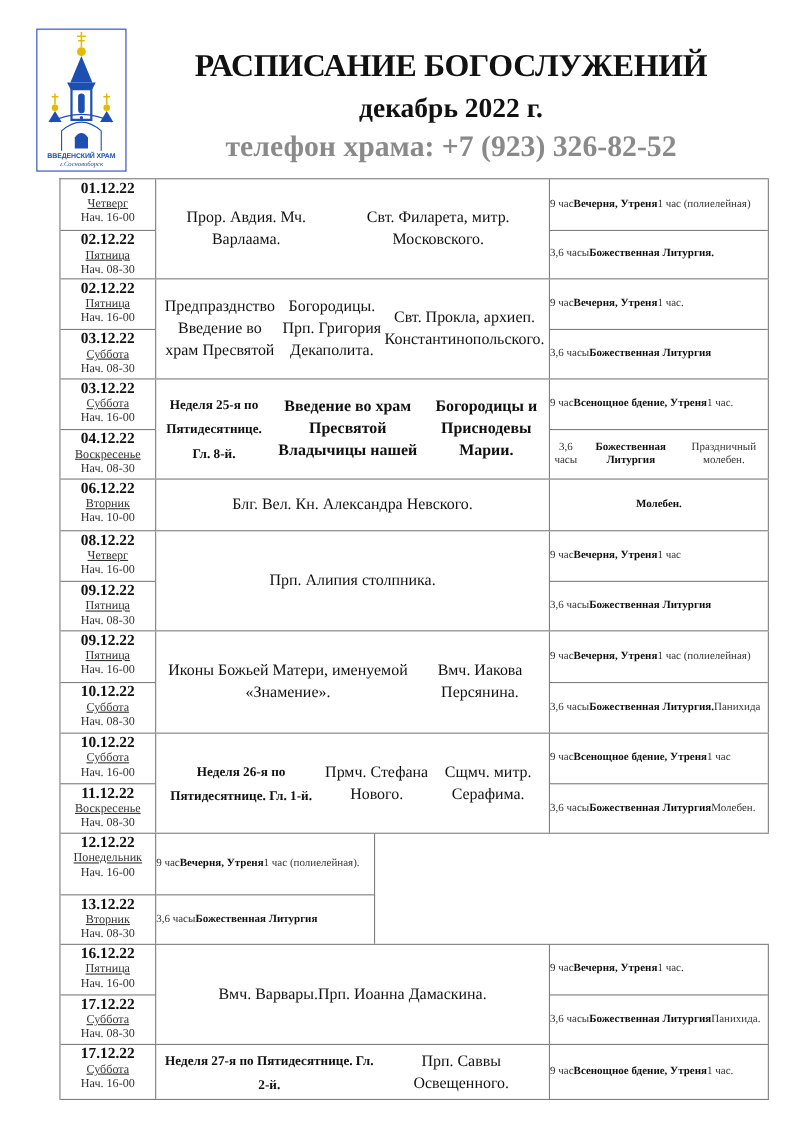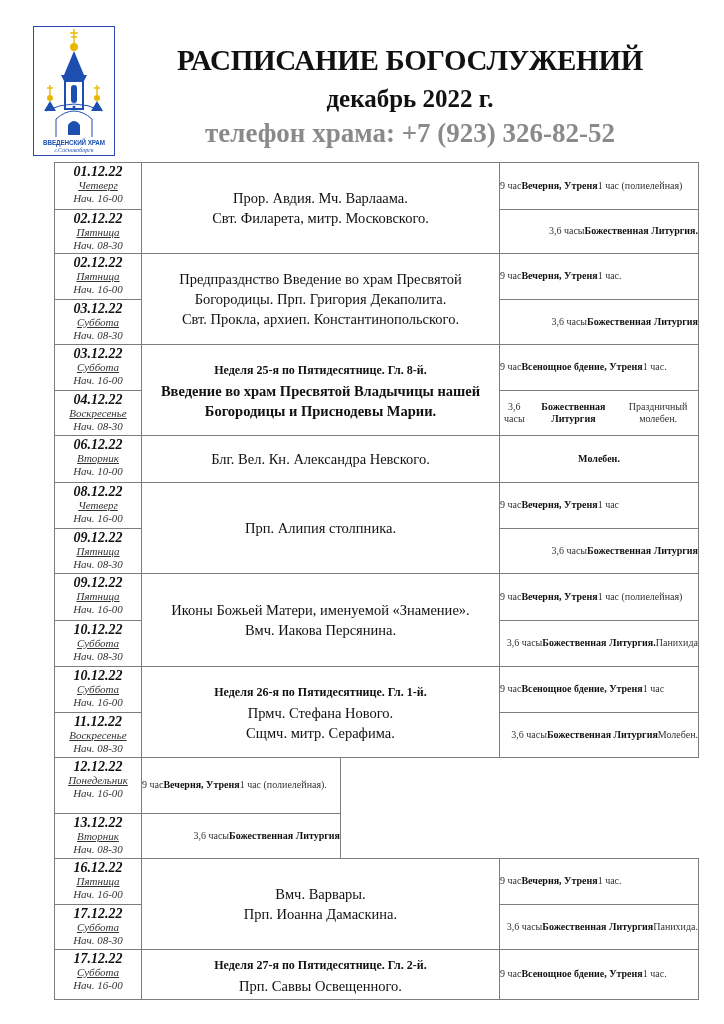--- a/index.html
+++ b/index.html
@@ -14,27 +14,27 @@
   .logo-text2 { position: absolute; left: 0; right: 0; top: 120px; text-align: center;
                 font-family: "Liberation Serif", serif; font-size: 6px; color: #1d4fb0; font-style: italic; }
   .title { position: absolute; left: 130px; width: 560px; text-align: center; font-weight: bold; white-space: nowrap; }
   .t1 { top: 44px; font-size: 29px; letter-spacing: -0.3px; }
   .t2 { top: 85px; font-size: 25px; }
   .t3 { top: 118px; font-size: 27px; color: #8a8a8a; }
 
   .table { position: absolute; left: 54px; top: 162px; width: 644px; border-top: 1.5px solid #7d7d7d; border-left: 1.5px solid #7d7d7d; }
   .group { display: flex; border-bottom: 1.5px solid #7d7d7d; }
   .col-dates { width: 86px; border-right: 1.5px solid #7d7d7d; display: flex; flex-direction: column; }
-  .col-mid { width: 358px; border-right: 1.5px solid #7d7d7d; display: flex; flex-direction: column;
+  .col-mid { width: 358px; border-right: 1.5px solid #7d7d7d; display: flex; flex-direction: row;
              justify-content: center; align-items: center; text-align: center; padding: 0 4px; box-sizing: border-box; }
   .col-svc { width: 198px; border-right: 1.5px solid #7d7d7d; display: flex; flex-direction: column; }
-  .dcell { text-align: center; display: flex; flex-direction: column; align-items: center; box-sizing: border-box; padding-top: 1px; font-style: italic; }
+  .dcell { text-align: center; display: flex; flex-direction: column; align-items: center; box-sizing: border-box; padding-top: 1px; }
   .dcell + .dcell { border-top: 1px solid #7d7d7d; }
   .scell { text-align: center; box-sizing: border-box; padding-top: 0px; display: flex; flex-direction: row; align-items: center; }
-  .scell + .scell { border-top: 1px solid #7d7d7d; justify-content: flex-end; }
+  .scell + .scell { border-top: 1px solid #7d7d7d; }
   .d-date { font-weight: bold; font-size: 14px; line-height: 15px; }
   .d-day { font-size: 11px; line-height: 13px; text-decoration: underline; color: #333; }
   .d-time { font-size: 11px; line-height: 13px; color: #333; }
   .s-line { font-size: 10px; line-height: 12.5px; color: #333; }
   .s-bold { font-size: 10px; line-height: 12.5px; font-weight: bold; color: #111; }
   .m-line { font-size: 14.5px; line-height: 20px; }
   .m-head { font-size: 12px; line-height: 22px; font-weight: bold; }
   .m-bold { font-size: 14.5px; line-height: 20px; font-weight: bold; }
 </style>
 </head>

